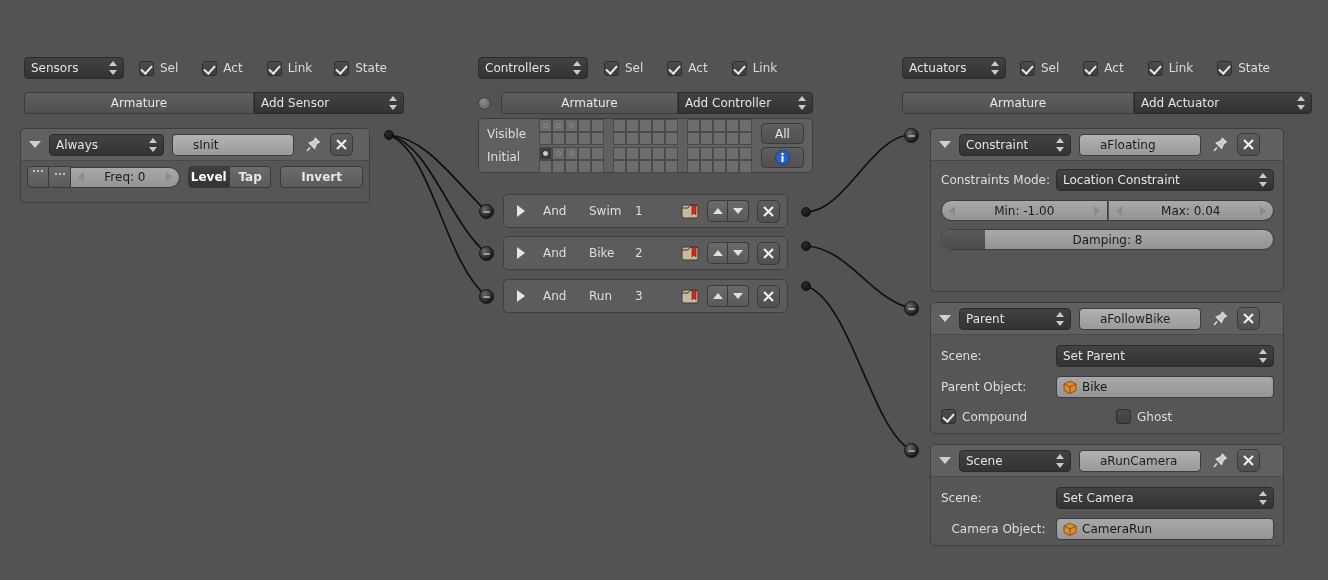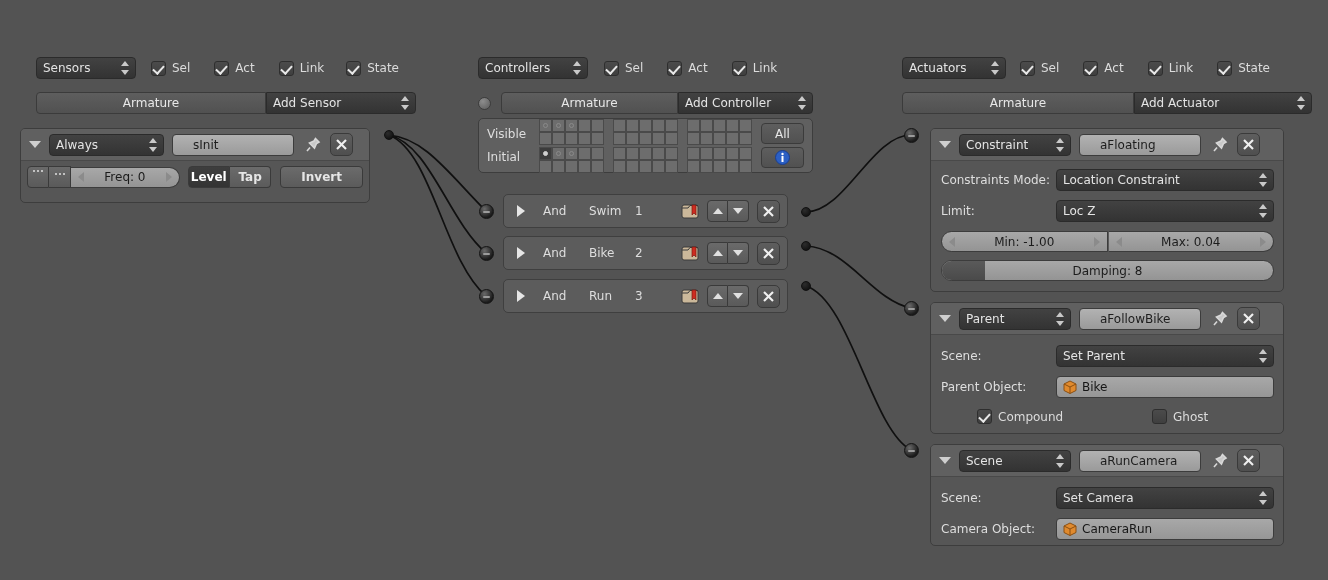--- a/index.html
+++ b/index.html
@@ -275,21 +275,21 @@
     <g fill="none" stroke="#101010" stroke-width="1.7">
       <path d="M389,135 C 425,138 450,175 486,211"></path>
       <path d="M389,135 C 430,145 448,220 486,253"></path>
       <path d="M389,135 C 432,152 444,260 486,296"></path>
       <path d="M806,212 C 845,212 872,135 911,135"></path>
       <path d="M806,246 C 848,248 872,300 911,308"></path>
       <path d="M806,286 C 850,300 872,430 911,450"></path>
     </g>
   </svg>
 
-  <div class="abs" style="left:36px;top:57px;width:380px;">
+  <div class="abs" style="left:24px;top:57px;width:380px;">
     <div style="display:flex;align-items:center;gap:0;">
       <div class="dropdown" style="width:100px;">
         <span class="lbl">Sensors</span>
         <span class="updown"></span>
       </div>
       <div class="chk" style="margin-left:15px;">
         <span class="chkbox on"></span>
         <span class="chklabel">Sel</span>
       </div>
       <div class="chk" style="margin-left:24px;">
@@ -680,27 +680,20 @@
       </div>
     </div>
     <div style="padding:8px 9px 0 10px;">
       <div style="display:flex;align-items:center;">
         <span class="field-label" style="width:115px;">Constraints Mode:</span>
         <div class="dropdown" style="flex:1;">
           <span class="lbl">Location Constraint</span>
           <span class="updown"></span>
         </div>
       </div>
-      <div style="display:flex;align-items:center;margin-top:9px;">
-        <span class="field-label" style="width:115px;">Limit:</span>
-        <div class="dropdown" style="flex:1;">
-          <span class="lbl">Loc Z</span>
-          <span class="updown"></span>
-        </div>
-      </div>
       <div style="display:flex;margin-top:9px;">
         <div class="valfield" style="flex:1;border-radius:11px 0 0 11px;">
           <span class="arrL"></span>
           <span>Min: -1.00</span>
           <span class="arrR"></span>
         </div>
         <div class="valfield" style="flex:1;border-radius:0 11px 11px 0;border-left:1px solid #5a5a5a;">
           <span class="arrL"></span>
           <span>Max: 0.04</span>
           <span class="arrR"></span>
@@ -752,21 +745,21 @@
       <div style="display:flex;align-items:center;margin-top:9px;">
         <span class="field-label" style="width:115px;">Parent Object:</span>
         <div class="objfield" style="flex:1;">
           <svg class="cube" viewBox="0 0 14 14">
             <path d="M7,1 L13,4 L13,10.5 L7,13.5 L1,10.5 L1,4 Z" fill="#e08a2e" stroke="#8a4f12"></path>
             <path d="M1,4 L7,7 L13,4 M7,7 L7,13.5" fill="none" stroke="#8a4f12"></path>
           </svg>
           <span>Bike</span>
         </div>
       </div>
-      <div style="display:flex;align-items:center;margin-top:11px;margin-left:36px;">
+      <div style="display:flex;align-items:center;margin-top:11px;">
         <div class="chk" style="width:175px;">
           <span class="chkbox on"></span>
           <span class="chklabel">Compound</span>
         </div>
         <div class="chk">
           <span class="chkbox"></span>
           <span class="chklabel">Ghost</span>
         </div>
       </div>
     </div>
@@ -801,21 +794,21 @@
       </div>
     </div>
     <div style="padding:10px 9px 0 10px;">
       <div style="display:flex;align-items:center;">
         <span class="field-label" style="width:115px;">Scene:</span>
         <div class="dropdown" style="flex:1;">
           <span class="lbl">Set Camera</span>
           <span class="updown"></span>
         </div>
       </div>
-      <div style="display:flex;align-items:center;margin-top:9px;">
+      <div style="display:flex;align-items:center;margin-top:9px;text-align:center;">
         <span class="field-label" style="width:115px;">Camera Object:</span>
         <div class="objfield" style="flex:1;">
           <svg class="cube" viewBox="0 0 14 14">
             <path d="M7,1 L13,4 L13,10.5 L7,13.5 L1,10.5 L1,4 Z" fill="#e08a2e" stroke="#8a4f12"></path>
             <path d="M1,4 L7,7 L13,4 M7,7 L7,13.5" fill="none" stroke="#8a4f12"></path>
           </svg>
           <span>CameraRun</span>
         </div>
       </div>
     </div>

